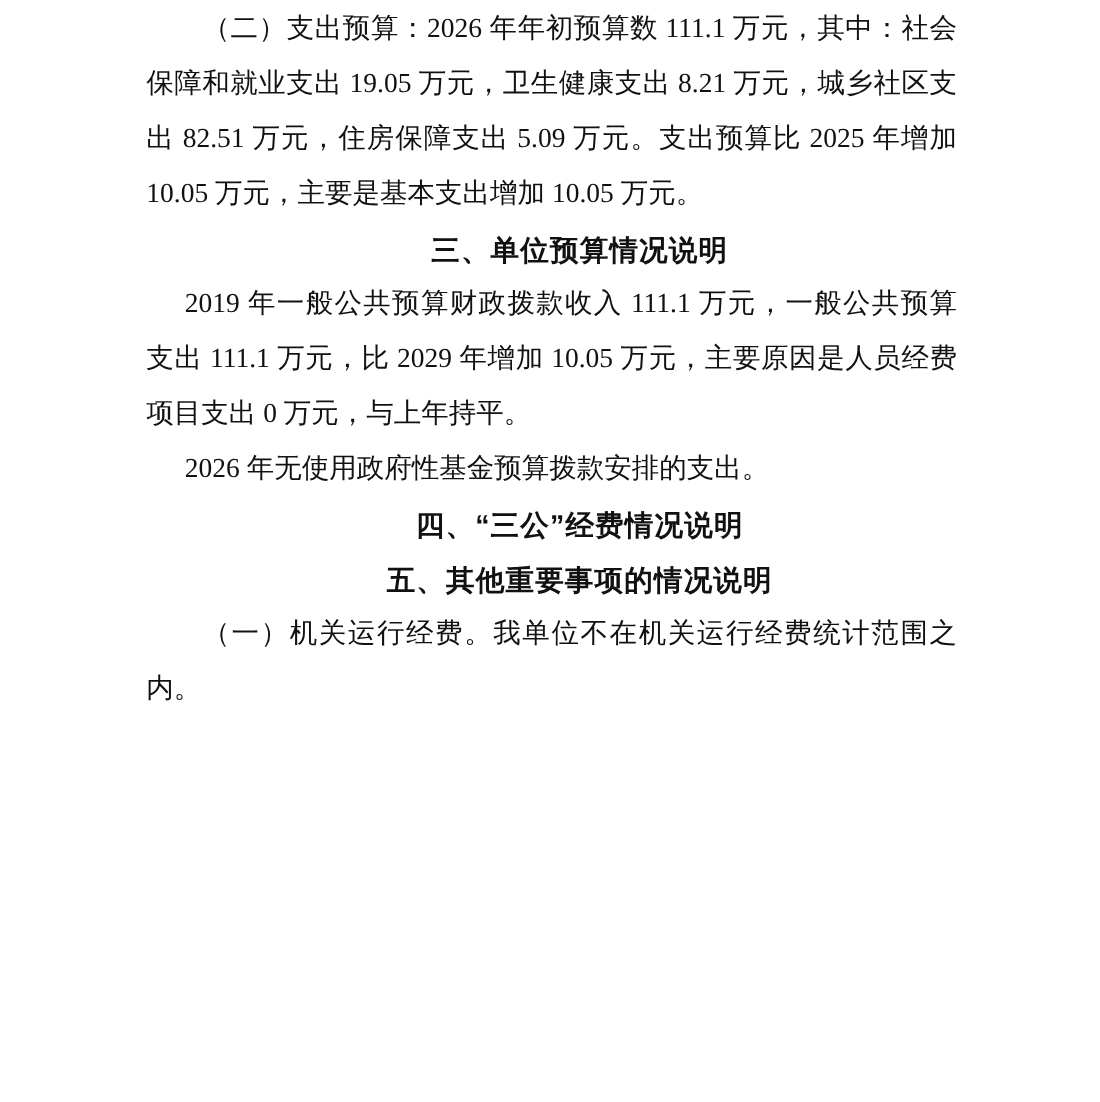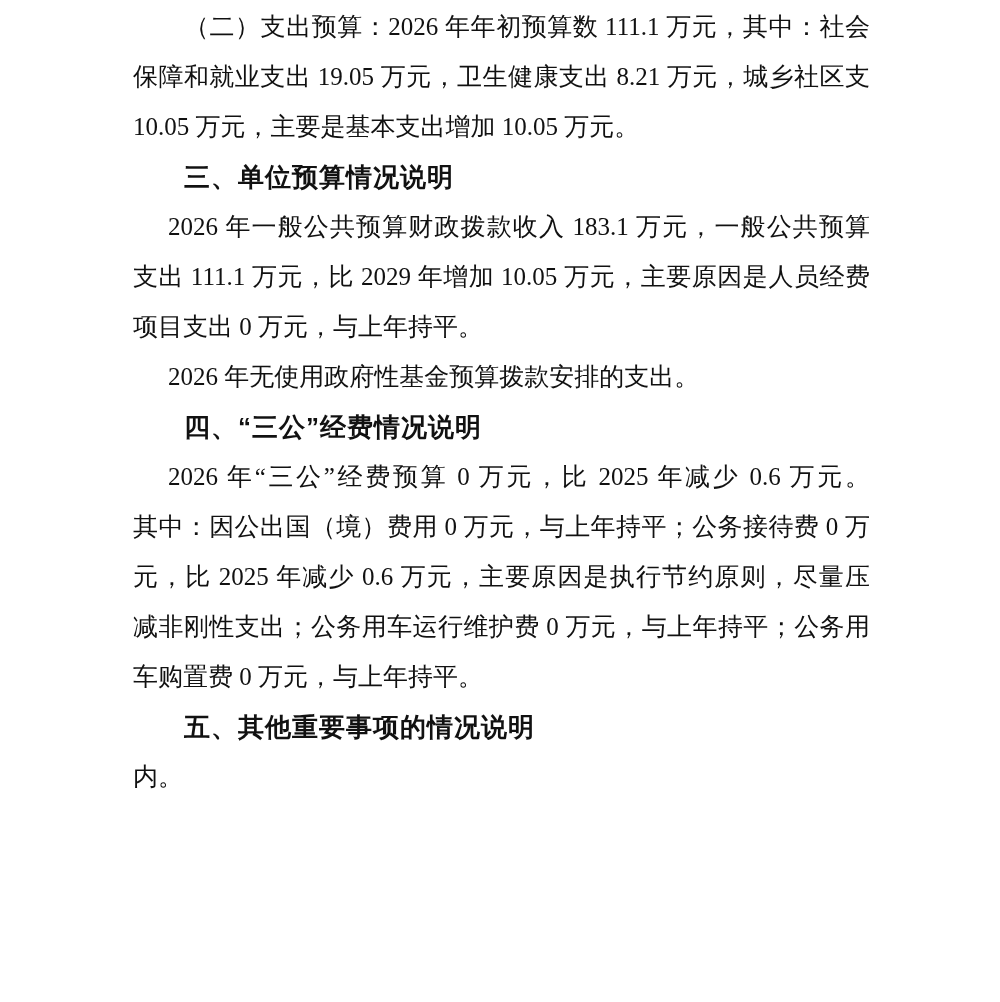--- a/index.html
+++ b/index.html
@@ -43,58 +43,53 @@
   .i1 { text-indent: 35px; }  
   
   .heading {
     font-family: "Liberation Sans", "DejaVu Sans", sans-serif;
     font-weight: bold;
     font-size: 26px;
     line-height: 50px;
     height: 50px;
     overflow: hidden;
     text-indent: 51px;
-    text-align: left;
+    text-align: center;
     letter-spacing: 1px;
   }
 </style>
 </head>
 <body>
 
 <div class="page">
   <div class="content">
 
     <div>
       <div class="line i2">（二）支出预算：2026 年年初预算数 111.1 万元，其中：社会</div>
       <div class="line">保障和就业支出 19.05 万元，卫生健康支出 8.21 万元，城乡社区支</div>
+      <div class="line">出 82.51 万元，住房保障支出 5.09 万元。支出预算比 2025 年增加</div>
       <div class="line last">10.05 万元，主要是基本支出增加 10.05 万元。</div>
     </div>
 
     <div class="heading">三、单位预算情况说明</div>
 
     <div>
-      <div class="line i1">2026 年一般公共预算财政拨款收入 183.1 万元，一般公共预算</div>
+      <div class="line i1">2019 年一般公共预算财政拨款收入 111.1 万元，一般公共预算</div>
       <div class="line">支出 111.1 万元，比 2029 年增加 10.05 万元，主要原因是人员经费</div>
       <div class="line last">项目支出 0 万元，与上年持平。</div>
     </div>
 
     <div>
       <div class="line i1 last">2026 年无使用政府性基金预算拨款安排的支出。</div>
     </div>
 
     <div class="heading">四、“三公”经费情况说明</div>
 
-    <div>
-      <div class="line i1">2026 年“三公”经费预算 0 万元，比 2025 年减少 0.6 万元。</div>
-      <div class="line">其中：因公出国（境）费用 0 万元，与上年持平；公务接待费 0 万</div>
-      <div class="line">元，比 2025 年减少 0.6 万元，主要原因是执行节约原则，尽量压</div>
-      <div class="line">减非刚性支出；公务用车运行维护费 0 万元，与上年持平；公务用</div>
-      <div class="line last">车购置费 0 万元，与上年持平。</div>
-    </div>
 
     <div class="heading">五、其他重要事项的情况说明</div>
 
     <div>
+      <div class="line i2">（一）机关运行经费。我单位不在机关运行经费统计范围之</div>
       <div class="line last">内。</div>
     </div>
 
   </div>
 </div>
 
 </body></html>

